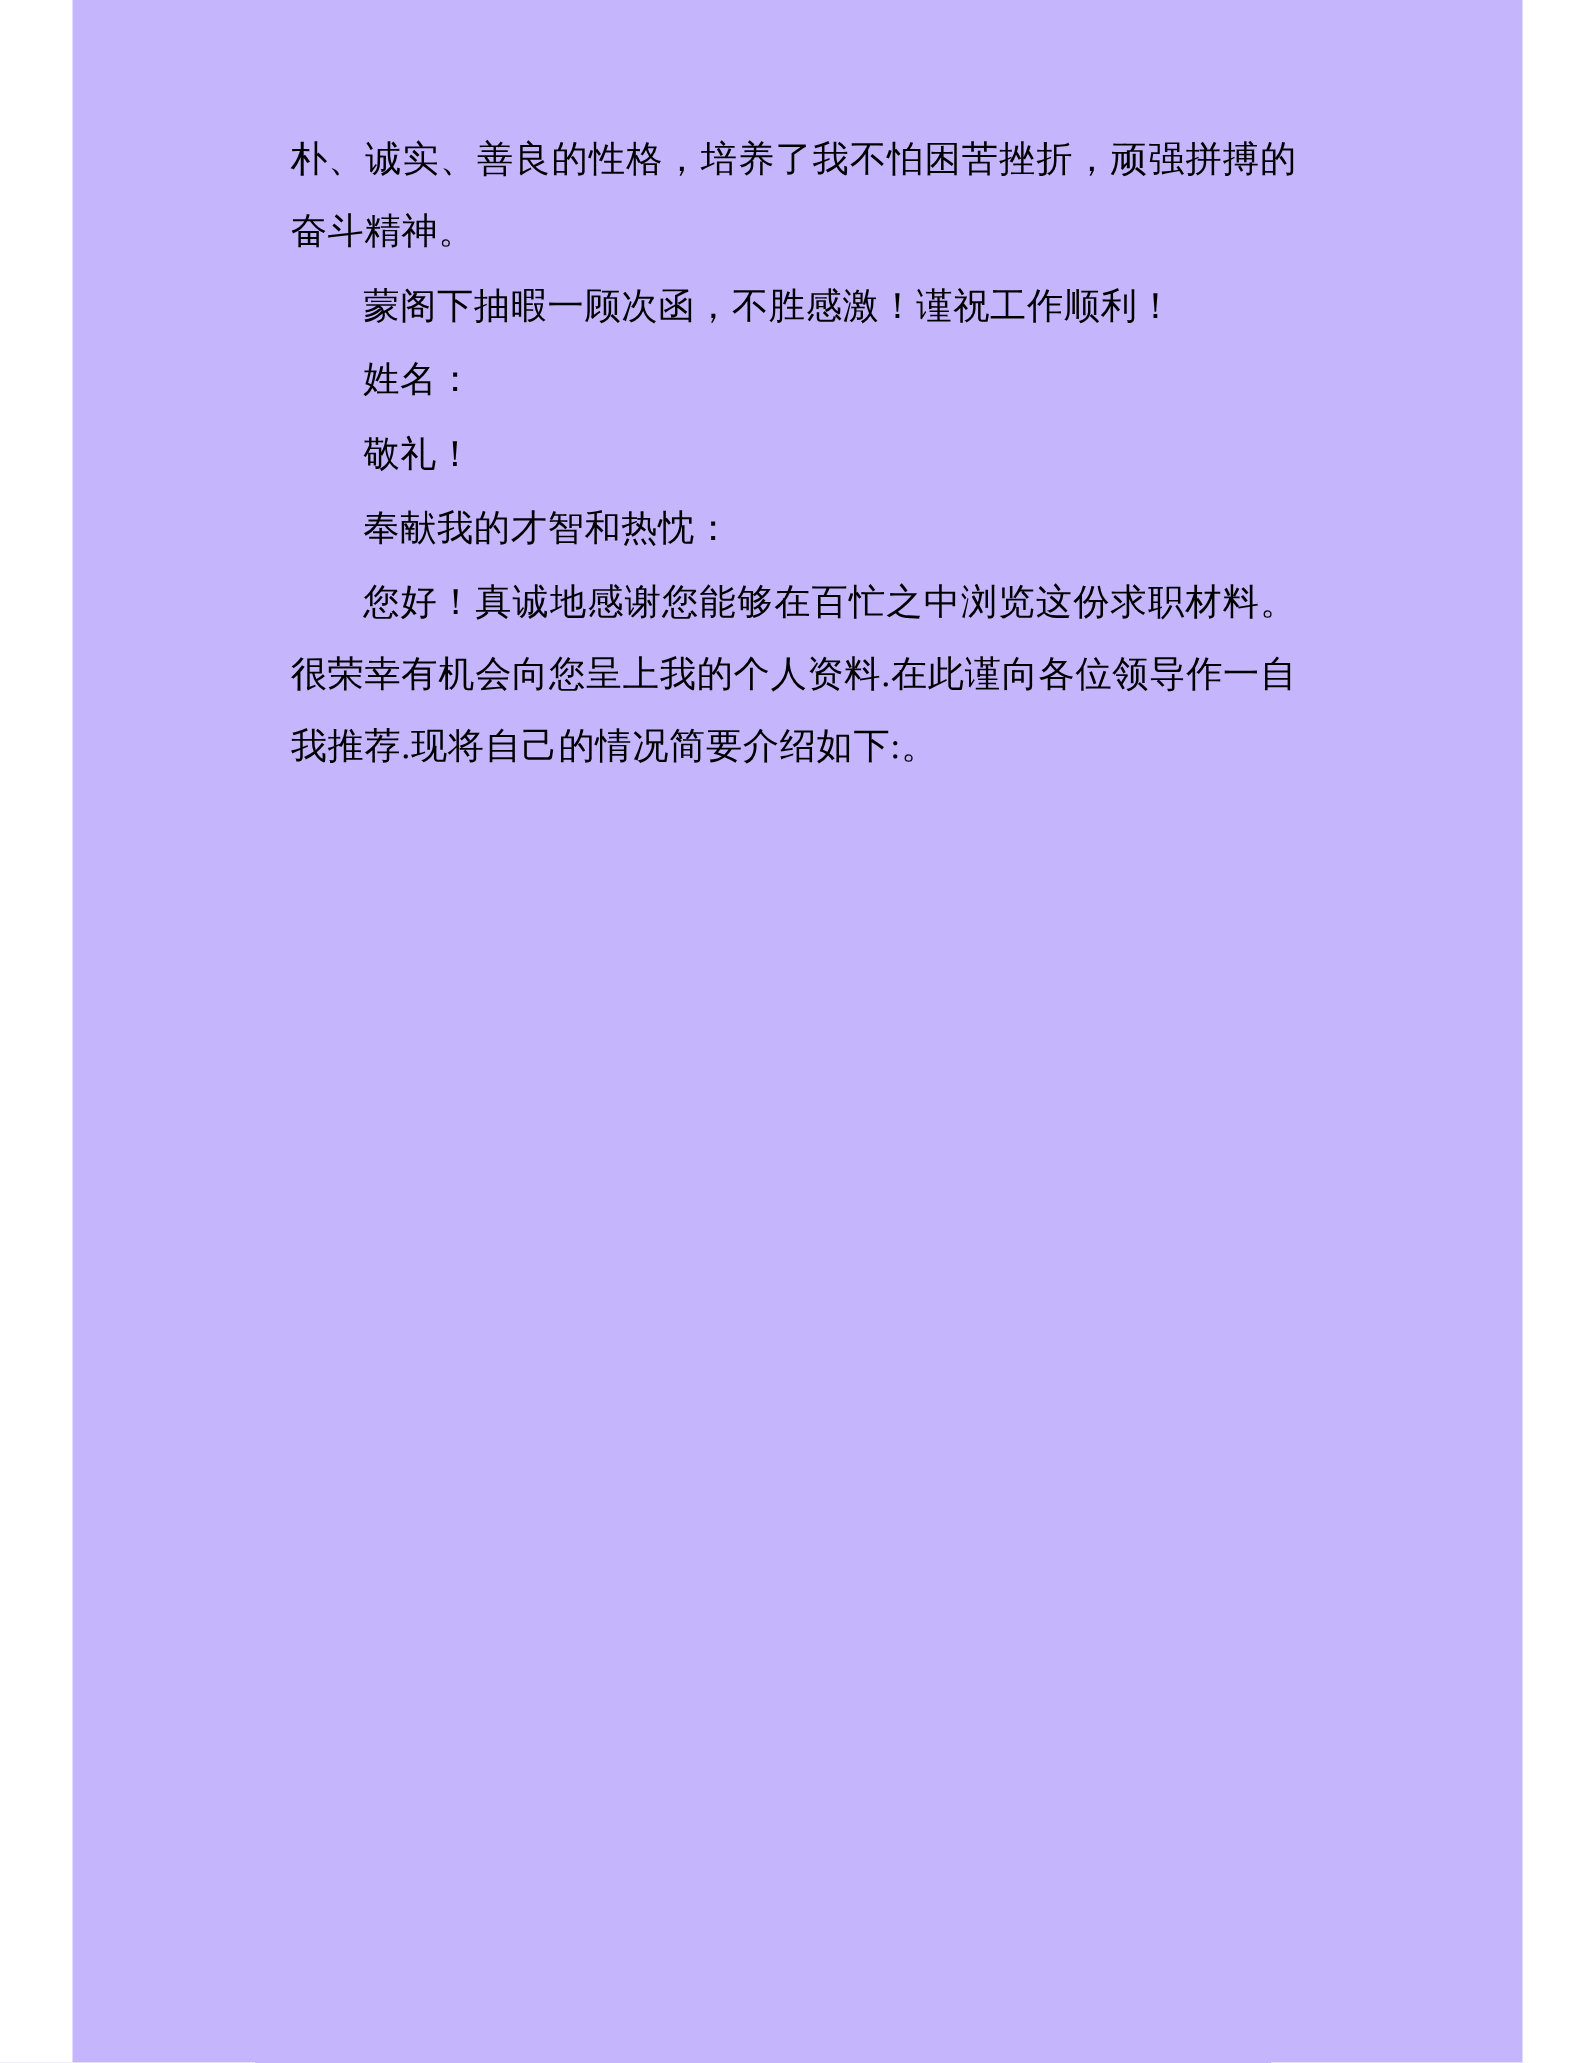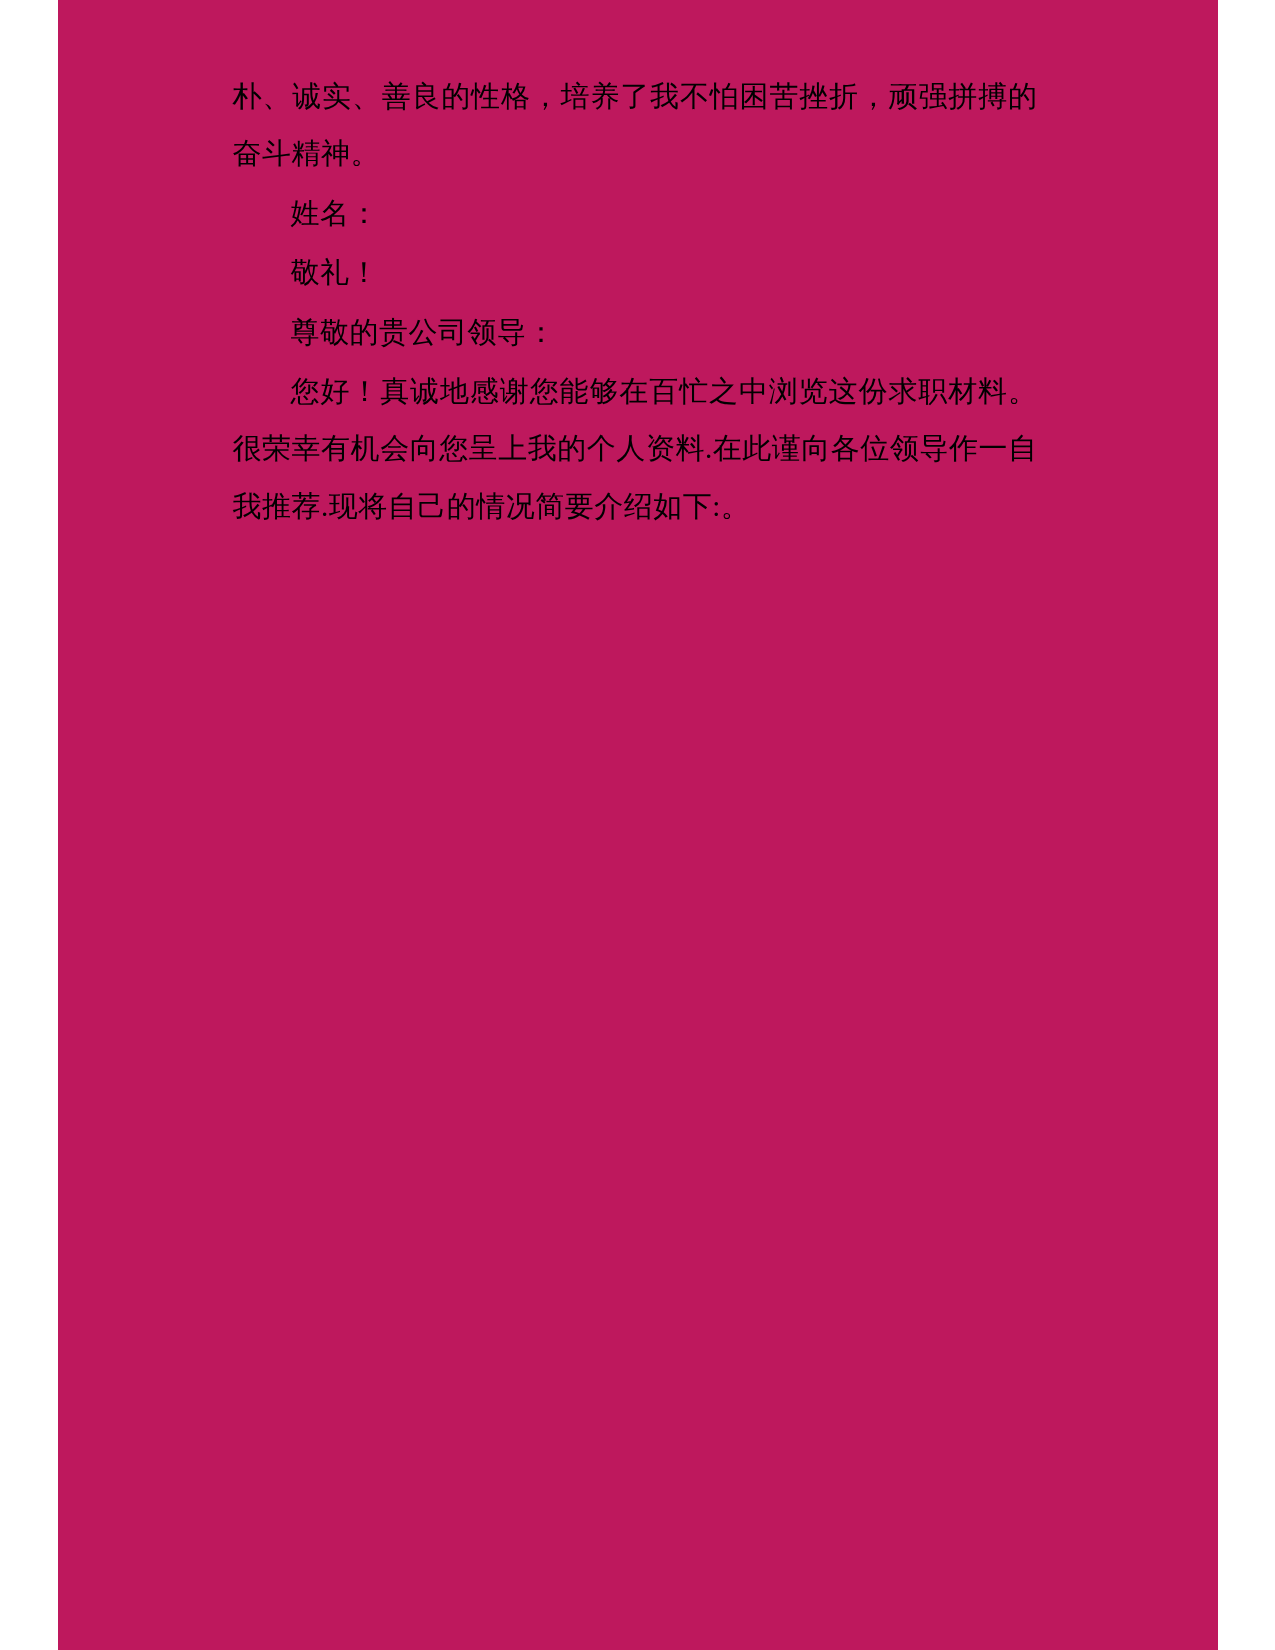--- a/index.html
+++ b/index.html
@@ -3,25 +3,25 @@
 <meta charset="utf-8">
 <style>
   html, body {
     margin: 0;
     padding: 0;
     background: #ffffff;
   }
   .page {
     width: 1160px;
     height: 1650px;
-    background: #be185d;
+    background: #c4b5fd;
     margin: 0 auto;
     position: relative;
     box-sizing: border-box;
-    padding: 68px 180px 120px 175px;
+    padding: 100px 180px 120px 175px;
     font-family: "Liberation Serif", "DejaVu Serif", serif;
     color: #000000;
   }
   .doc-body {
     font-size: 29px;
     line-height: 1.98;
     text-align: justify;
     text-justify: inter-ideograph;
     letter-spacing: 0.5px;
   }
@@ -43,27 +43,28 @@
 </style>
 </head>
 <body>
 
 <div class="page">
   <div class="doc-body">
 
     <p class="para-continued">朴、诚实、善良的性格，培养了我不怕困苦挫折，顽强拼搏的奋斗精神。</p>
 
 
+    <p class="indent">蒙阁下抽暇一顾次函，不胜感激！谨祝工作顺利！</p>
 
 
     <p class="short-line">姓名：</p>
 
     <p class="short-line">敬礼！</p>
 
 
 
-    <p class="short-line">尊敬的贵公司领导：</p>
+    <p class="short-line">奉献我的才智和热忱：</p>
 
     <p class="indent">您好！真诚地感谢您能够在百忙之中浏览这份求职材料。很荣幸有机会向您呈上我的个人资料.在此谨向各位领导作一自我推荐.现将自己的情况简要介绍如下:。</p>
 
 
   </div>
 </div>
 
 </body></html>

